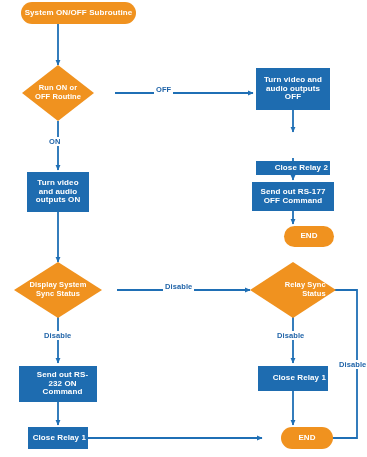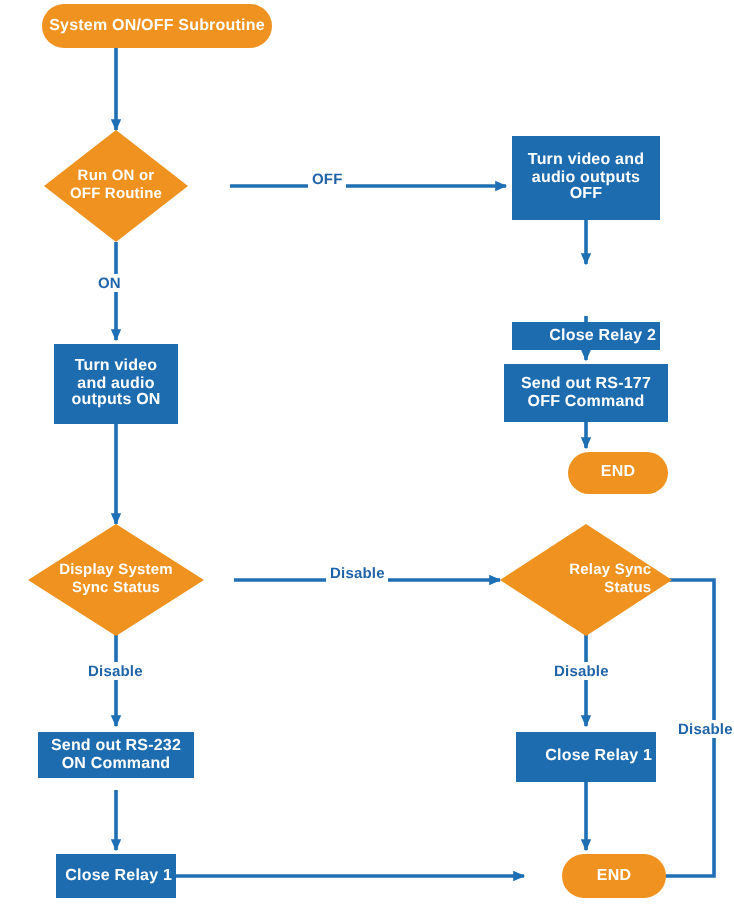--- a/index.html
+++ b/index.html
@@ -160,21 +160,21 @@
     <span class="diamond-label">Display System Sync Status</span>
   </div>
 
   <div class="node node-decision" style="left:250px; top:262px; width:86px; height:56px;text-align:right;">
     <svg class="diamond-shape" viewBox="0 0 86 56" preserveAspectRatio="none">
       <polygon points="43,0 86,28 43,56 0,28" fill="#f0921f"></polygon>
     </svg>
     <span class="diamond-label">Relay Sync Status</span>
   </div>
 
-  <div class="node node-process" style="left:19px; top:366px; width:78px; height:23px;">
+  <div class="node node-process" style="left:19px; top:366px; width:78px; height:36px;padding-left:11px;">
     <span>Send out RS-232 ON Command</span>
   </div>
 
   <div class="node node-process" style="left:28px; top:427px; width:60px; height:22px;">
     <span>Close Relay 1</span>
   </div>
 
   <div class="node node-process" style="left:258px; top:366px; width:70px; height:25px;">
     <span>Close Relay 1</span>
   </div>

